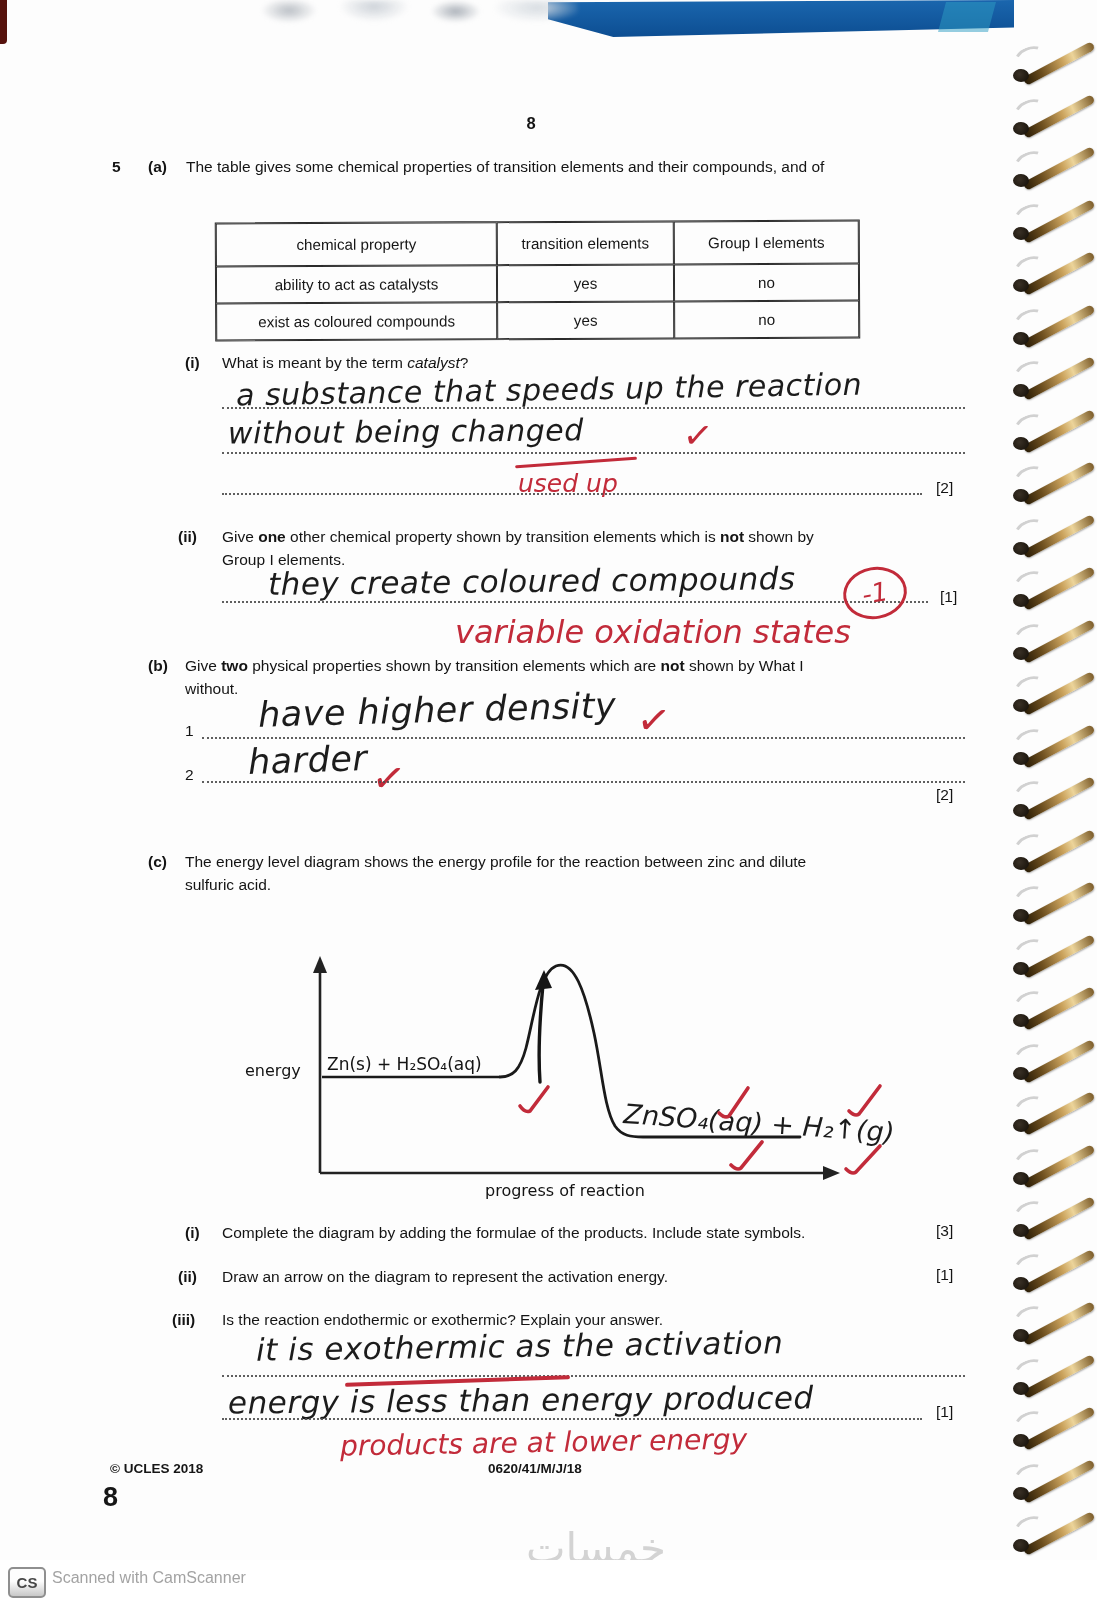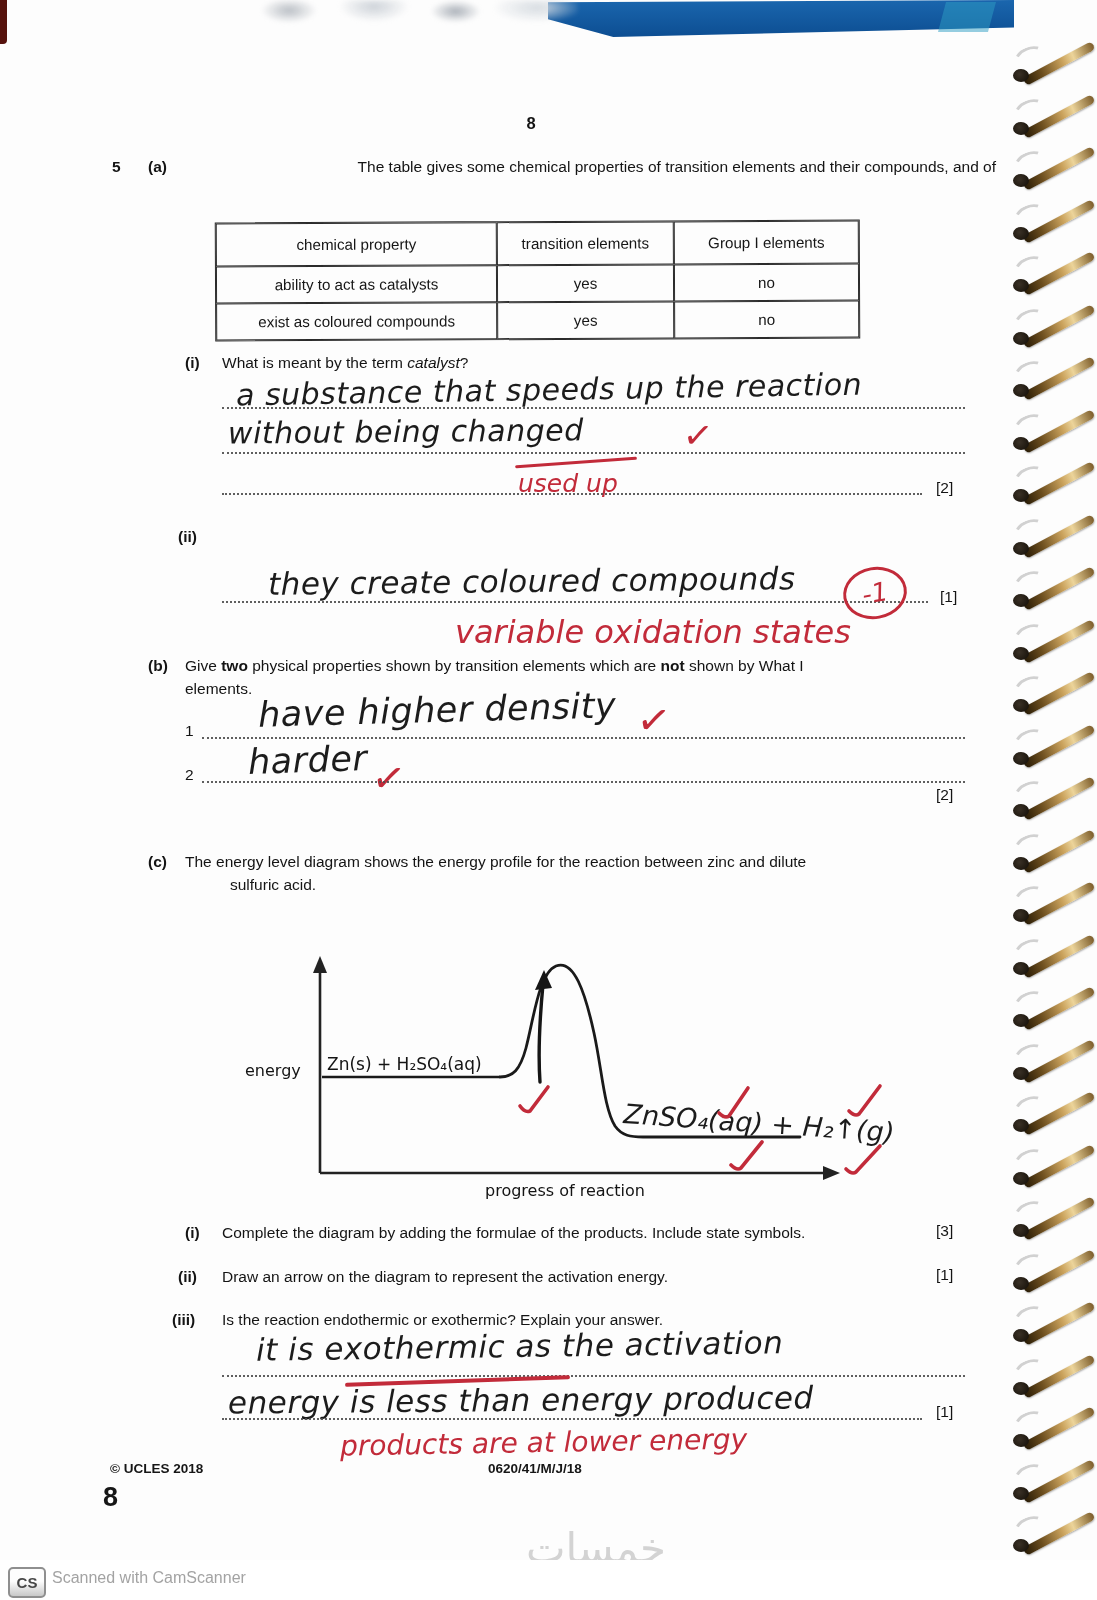--- a/index.html
+++ b/index.html
@@ -206,21 +206,21 @@
         <div class="wire"></div>
         <div class="hole"></div>
       </div>
     </div>
 
   <div class="abs pt" style="left:500px;top:112px;width:62px;text-align:center;font-weight:600;font-size:16.5px;">8</div>
 
   <div class="abs pt bold" style="left:112px;top:156px;">5</div>
   <div class="abs pt bold" style="left:148px;top:156px;">(a)</div>
   <div class="abs pt" style="left:186px;top:156px;width:810px;">
-    <span style="display:block;text-align:right;">The table gives some chemical properties of transition elements and their compounds, and of</span>
+    <span style="display:block;">The table gives some chemical properties of transition elements and their compounds, and of</span>
   </div>
 
   <div class="abs qtable" style="left:215px;top:221px;width:643px;">
     <div class="cell h">chemical property</div>
     <div class="cell h">transition elements</div>
     <div class="cell h">Group I elements</div>
     <div class="cell r">ability to act as catalysts</div>
     <div class="cell r">yes</div>
     <div class="cell r">no</div>
     <div class="cell r">exist as coloured compounds</div>
@@ -236,47 +236,51 @@
   <div class="abs dotline" style="left:222px;top:407px;width:743px;"></div>
   <div class="abs hw" style="left:228px;top:414px;font-size:30px;transform:rotate(-0.5deg);">without being changed</div>
   <span class="abs tick" style="left:683px;top:415px;font-size:36px;transform:rotate(6deg);">✓</span>
   <div class="abs dotline" style="left:222px;top:452px;width:743px;"></div>
   <div class="abs redline" style="left:515px;top:461px;width:122px;height:3px;transform:rotate(-4deg);"></div>
   <div class="abs redink" style="left:518px;top:469px;font-size:25px;">used up</div>
   <div class="abs dotline" style="left:222px;top:493px;width:700px;"></div>
   <div class="abs marks" style="left:936px;top:479px;">[2]</div>
 
   <div class="abs pt bold" style="left:178px;top:526px;">(ii)</div>
+  <div class="abs pt" style="left:222px;top:526px;width:780px;">
+    <span>Give </span><span class="bold">one</span><span> other chemical property shown by transition elements which is </span><span class="bold">not</span><span> shown by</span>
+    <span style="display:block;">Group I elements.</span>
+  </div>
   <div class="abs hw" style="left:268px;top:563px;font-size:31px;transform:rotate(-0.6deg);">they create coloured compounds</div>
   <div class="abs dotline" style="left:222px;top:601px;width:706px;"></div>
   <div class="abs circle-mark" style="left:843px;top:567px;">
     <span class="redink" style="font-size:26px;">-1</span>
   </div>
   <div class="abs marks" style="left:940px;top:588px;">[1]</div>
   <div class="abs redink" style="left:455px;top:613px;font-size:32px;">variable oxidation states</div>
 
   <div class="abs pt bold" style="left:148px;top:655px;">(b)</div>
   <div class="abs pt" style="left:185px;top:655px;width:800px;">
     <span>Give </span><span class="bold">two</span><span> physical properties shown by transition elements which are </span><span class="bold">not</span><span> shown by What I</span>
-    <span style="display:block;">elements.</span>
+    <span style="display:block;">without.</span>
   </div>
   <div class="abs hw" style="left:258px;top:690px;font-size:35px;transform:rotate(-1.5deg);">have higher density</div>
   <span class="abs tick" style="left:637px;top:697px;font-size:40px;transform:rotate(8deg);">✓</span>
   <div class="abs pt" style="left:185px;top:720px;">1</div>
   <div class="abs dotline" style="left:202px;top:737px;width:763px;"></div>
   <div class="abs hw" style="left:248px;top:740px;font-size:35px;transform:rotate(-2deg);">harder</div>
   <span class="abs tick" style="left:372px;top:755px;font-size:40px;transform:rotate(8deg);">✓</span>
   <div class="abs pt" style="left:185px;top:764px;">2</div>
   <div class="abs dotline" style="left:202px;top:781px;width:763px;"></div>
   <div class="abs marks" style="left:936px;top:786px;">[2]</div>
 
   <div class="abs pt bold" style="left:148px;top:851px;">(c)</div>
   <div class="abs pt" style="left:185px;top:851px;width:810px;">
     <span style="display:block;">The energy level diagram shows the energy profile for the reaction between zinc and dilute</span>
-    <span style="display:block;margin-left:45px;">sulfuric acid.</span>
+    <span style="display:block;">sulfuric acid.</span>
   </div>
 
   <svg class="abs" style="left:235px;top:930px;" width="670" height="278" viewBox="0 0 670 278">
 
     <path d="M85,243 L85,38" stroke="#222" stroke-width="2.6" fill="none"></path>
     <polygon points="85,26 78,43 92,43" fill="#222"></polygon>
     <path d="M85,243 L592,243" stroke="#222" stroke-width="2.6" fill="none"></path>
     <polygon points="605,243 588,236 588,250" fill="#222"></polygon>
     <text x="10" y="146" font-size="16" fill="#141414">energy</text>
     <text x="330" y="266" font-size="16" fill="#141414" text-anchor="middle">progress of reaction</text>

